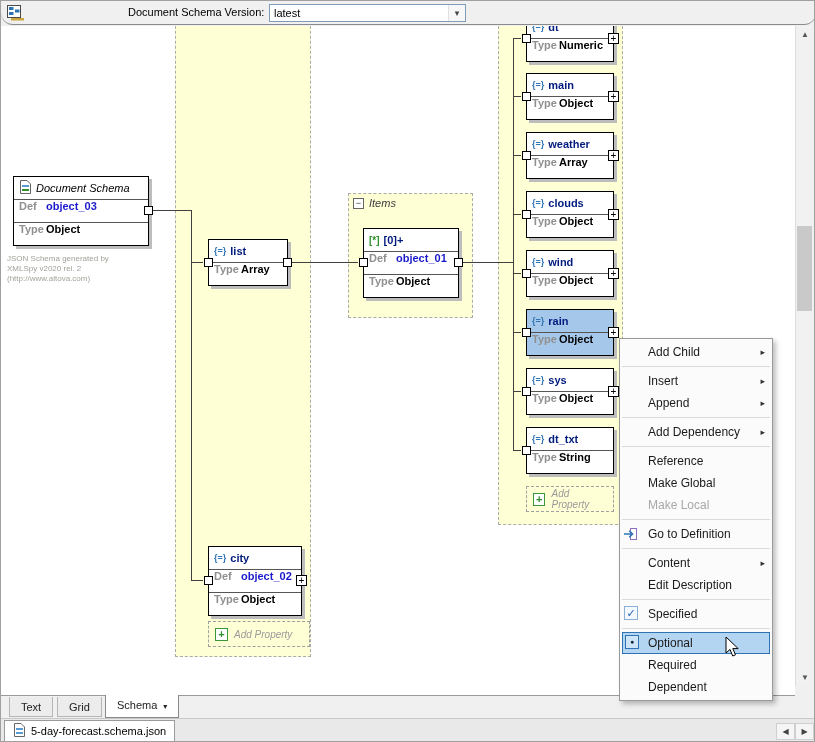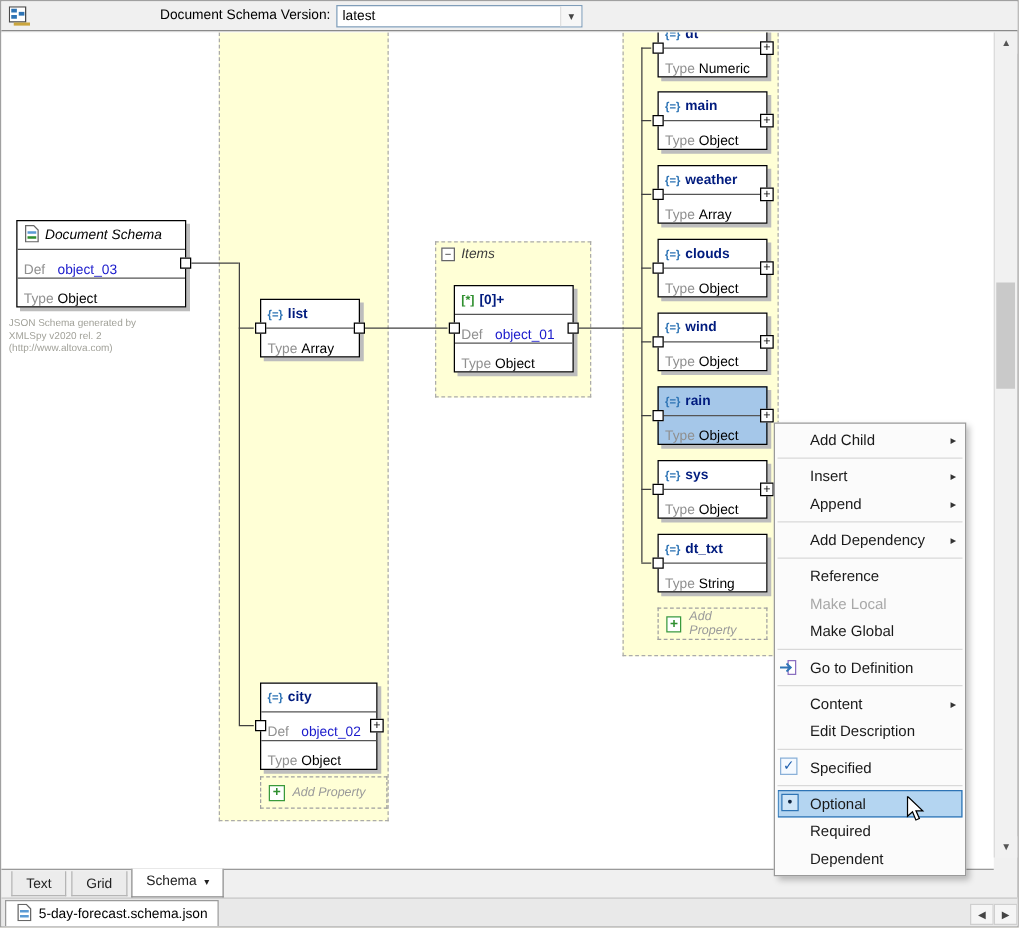--- a/index.html
+++ b/index.html
@@ -1,33 +1,33 @@
 <!DOCTYPE html>
 <html><head>
 <meta charset="utf-8">
 <style>
   html,body{margin:0;padding:0;background:#d4d0c8;}
   .app{position:relative;width:815px;height:742px;background:#f0f0f0;font-family:"Liberation Sans",sans-serif;overflow:hidden;border:1px solid #a0a0a0;box-sizing:border-box;}
   
-  .toolbar{position:absolute;left:0;top:0;width:815px;height:24px;background:#f0f0f0;border-bottom:1px solid #8a8a8a;box-sizing:border-box;}
+  .toolbar{position:absolute;left:0;top:0;width:815px;height:24px;background:#f0f0f0;border-bottom:1px solid #8a8a8a;box-sizing:border-box;border-radius:12px;}
   .tbicon{position:absolute;left:6px;top:4px;width:18px;height:16px;}
   .tblabel{position:absolute;left:127px;top:5px;font-size:11px;color:#000;}
   .combo{position:absolute;left:268px;top:3px;width:197px;height:18px;background:#fff;border:1px solid #7f9db9;box-sizing:border-box;display:flex;align-items:center;}
   .combotext{flex:1;padding-left:4px;font-size:11px;color:#000;}
   .comboarr{width:16px;text-align:center;font-size:9px;color:#444;border-left:1px solid #e0e0e0;align-self:stretch;line-height:16px;background:#f7f7f7;}
   
   .canvas{position:absolute;left:0;top:25px;width:794px;height:669px;background:#ffffff;overflow:hidden;}
   .ycont{position:absolute;background:#ffffd6;border:1px dashed #ababab;box-sizing:border-box;}
   .hl{position:absolute;height:1px;background:#404040;}
   .vl{position:absolute;width:1px;background:#404040;}
   
   .node{position:absolute;background:#fff;border:1px solid #000;box-shadow:3px 3px 0 #bdbdbd;box-sizing:border-box;font-size:11px;}
   .node.sel{background:#a5c7e9;}
   .nhd{height:22px;display:flex;align-items:center;gap:4px;padding:0 5px;border-bottom:1px solid #555;}
-  .nrw{height:22px;display:flex;align-items:flex-end;padding:0 5px;}
+  .nrw{height:22px;display:flex;align-items:flex-start;padding:0 5px;font-weight:bold;}
   .brb{border-bottom:1px solid #555;}
   .nname{font-weight:bold;color:#001b7e;}
   .ntitle{font-style:italic;color:#000;text-align:right;}
   .nicon{color:#2e74b5;font-weight:bold;font-size:9px;}
   .aicon{color:#2f8f2f;font-weight:bold;font-size:10px;}
   .nlbl{width:27px;color:#909090;}
   .nval{color:#000;}
   .ndef{color:#1a1acc;}
   .conn{position:absolute;width:9px;height:9px;background:#fff;border:1px solid #000;box-sizing:border-box;}
   .plus{position:absolute;width:11px;height:11px;background:#fff;border:1px solid #000;box-sizing:border-box;font-size:10px;line-height:9px;text-align:center;color:#000;}
@@ -305,25 +305,25 @@
       </div>
     <div class="msep"></div>
     <div class="mi">
         <span>Add Dependency</span>
         <span class="marr">▸</span>
       </div>
     <div class="msep"></div>
     <div class="mi">
         <span>Reference</span>
       </div>
+    <div class="mi">
+        <span>Make Global</span>
+      </div>
     <div class="mi dis">
         <span>Make Local</span>
-      </div>
-    <div class="mi">
-        <span>Make Global</span>
       </div>
     <div class="msep"></div>
     <div class="mi">
       <span class="gicon"><svg width="14" height="14" viewBox="0 0 14 14">
             <rect x="6.5" y="1.5" width="6" height="11" fill="#ffffff" stroke="#8a6fc0"></rect>
             <path d="M0 7 H8" stroke="#2e74b5" stroke-width="1.5" fill="none"></path>
             <path d="M5.2 3.8 L8.6 7 L5.2 10.2" stroke="#2e74b5" stroke-width="1.5" fill="none"></path>
           </svg></span>
       <span>Go to Definition</span>
     </div>

